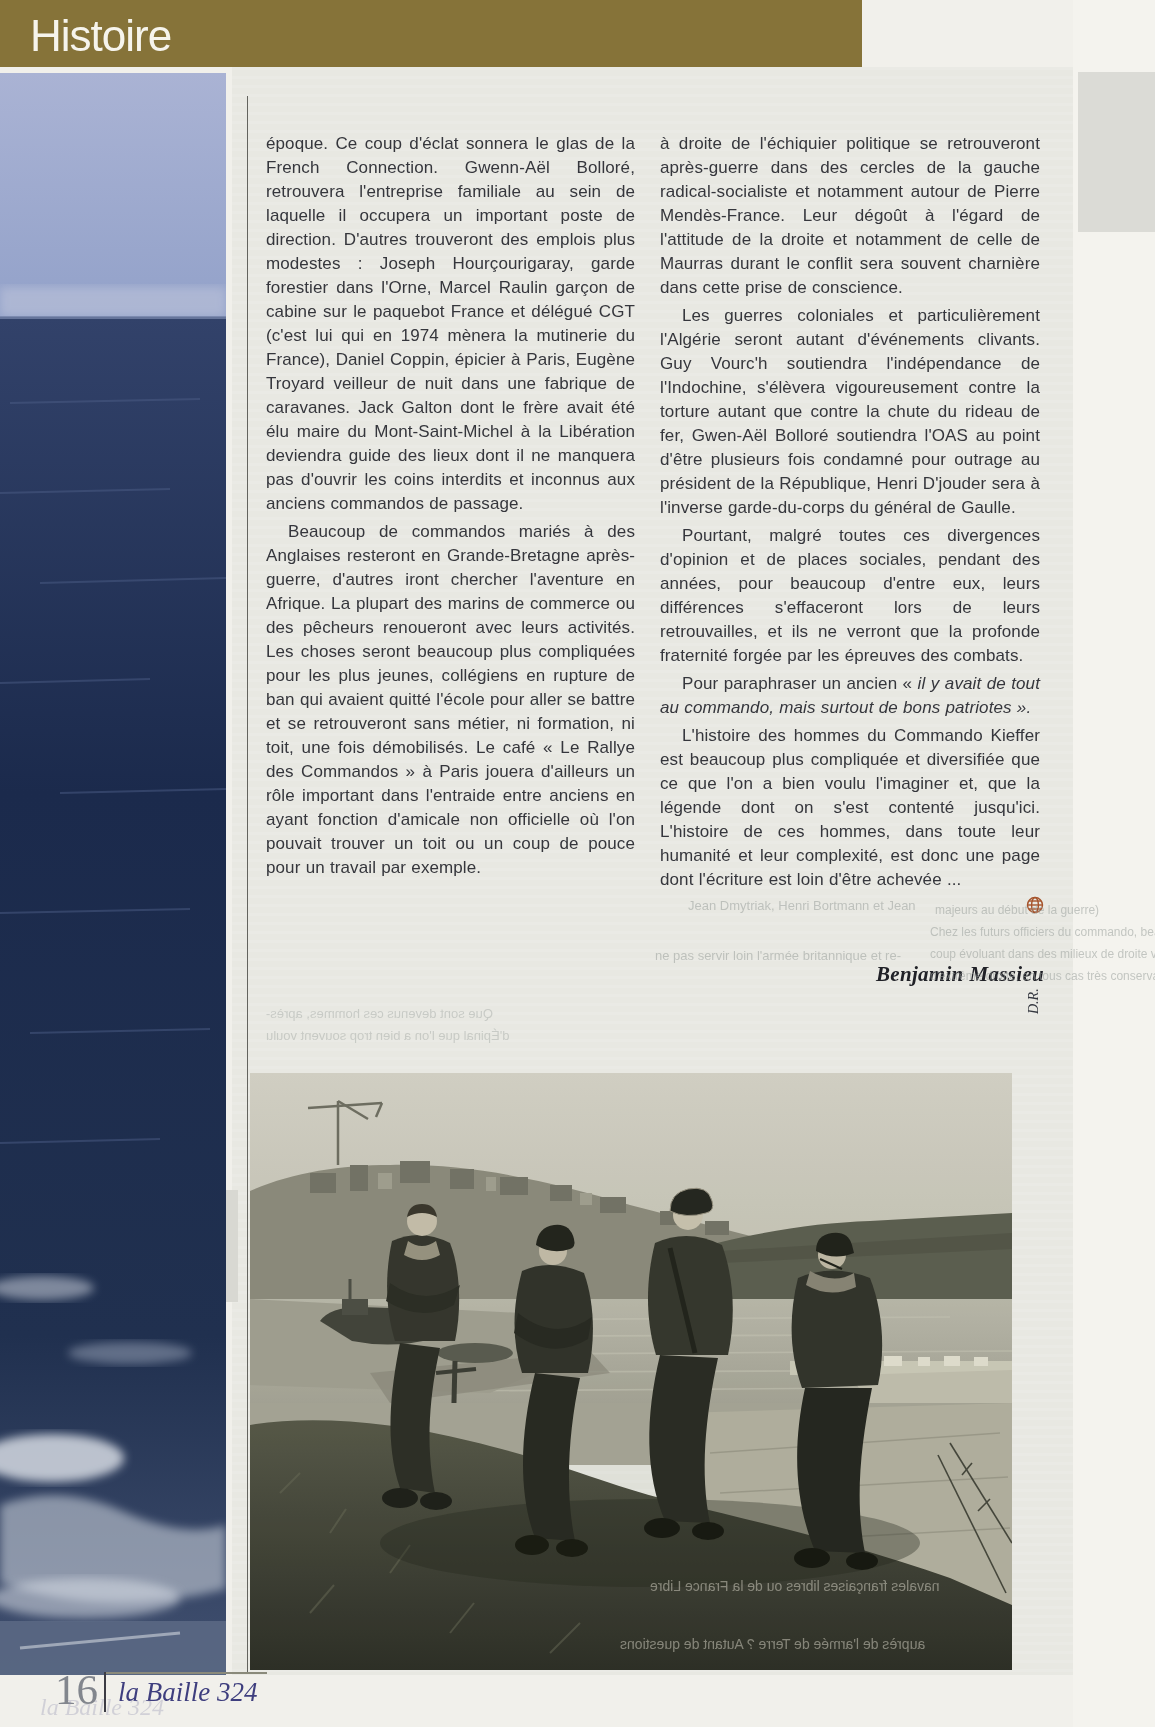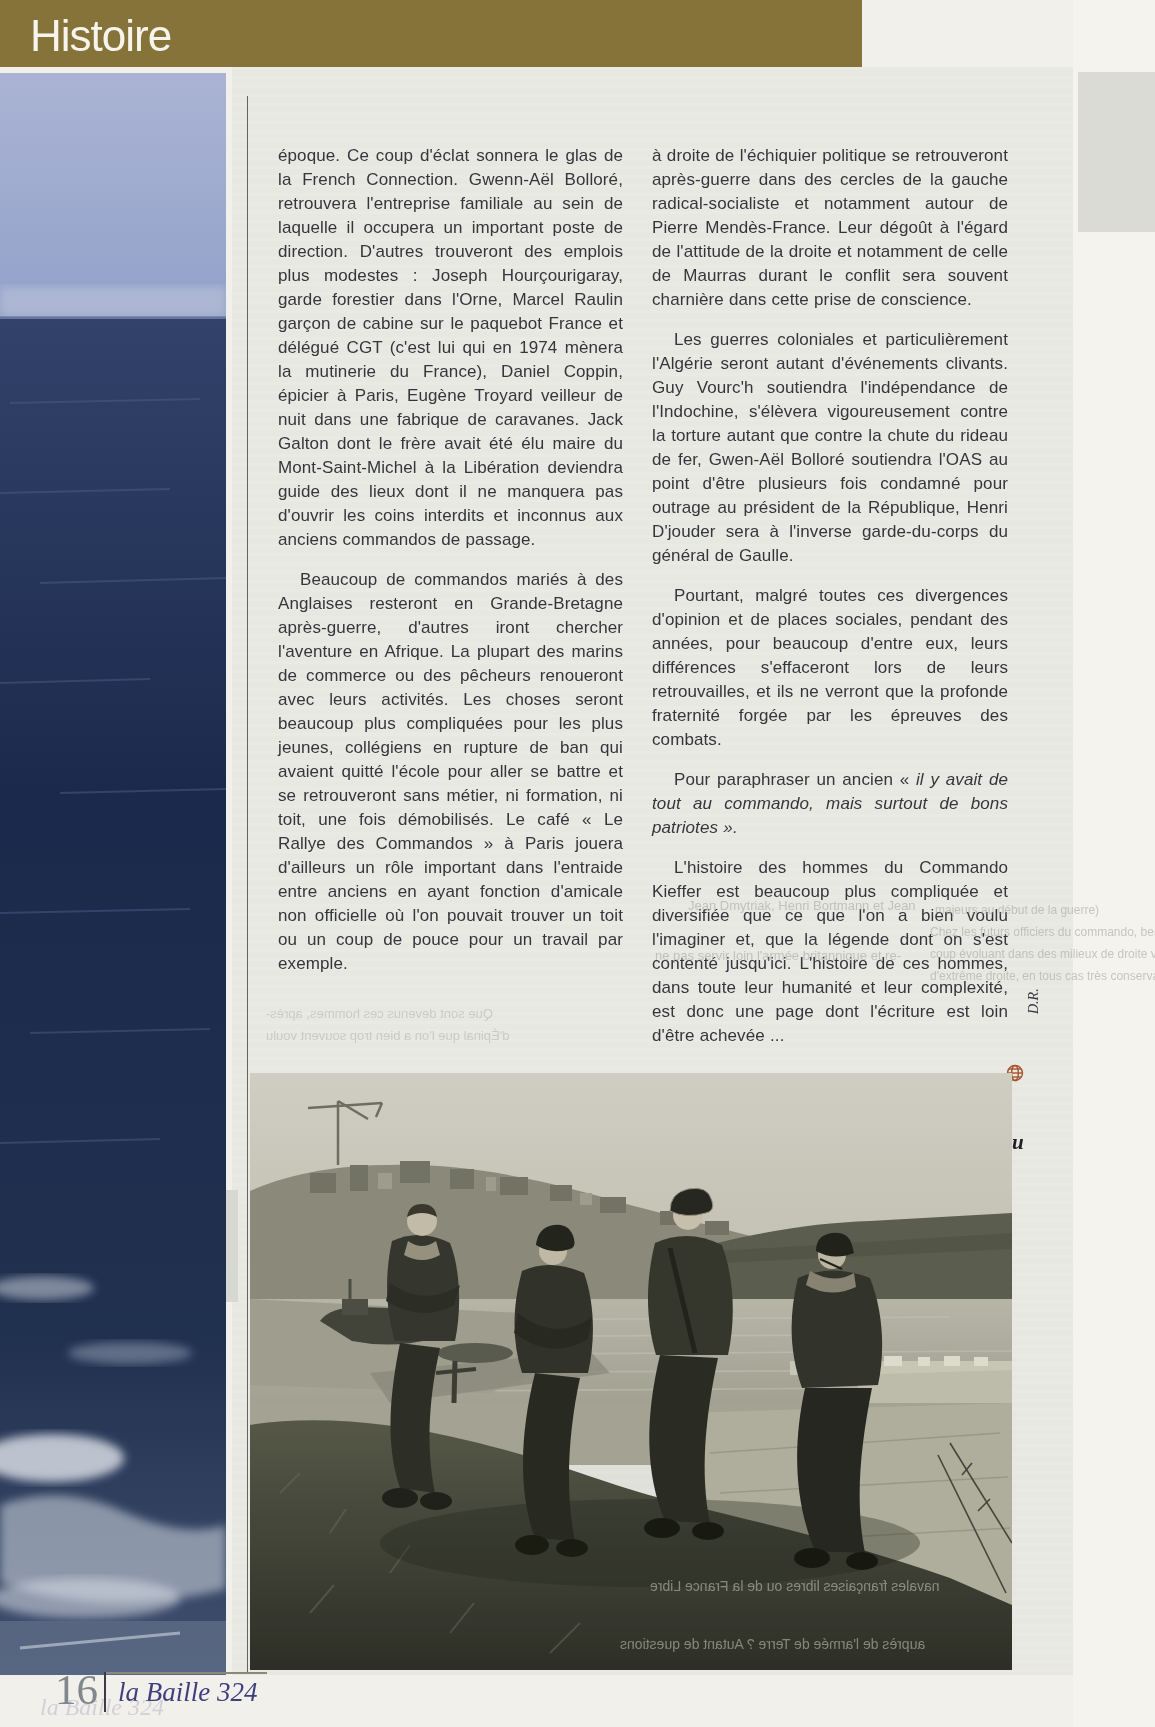--- a/index.html
+++ b/index.html
@@ -16,24 +16,24 @@
   .content-bg{position:absolute;left:232px;top:67px;width:841px;height:1608px;background:#e8e8e2;
       background-image:repeating-linear-gradient(180deg,rgba(255,255,255,.10) 0 3px,rgba(0,0,0,0) 3px 9px);}
   .col-rule{position:absolute;left:247px;top:96px;width:1px;height:1576px;background:#63635e;}
   .side-tab{position:absolute;left:205px;top:1190px;width:33px;height:112px;background:#d8d8d2;}
   
   .sea{position:absolute;left:0;top:73px;width:226px;height:1602px;}
   .sea svg{display:block;width:100%;height:100%;}
   
   .col{position:absolute;top:128px;font-size:17px;line-height:24px;color:#35363c;
        text-align:justify;letter-spacing:.1px;word-spacing:.4px;}
-  .col p{margin:16px;text-indent:22px;}
+  .col p{margin:4px;text-indent:22px;}
   .col p.flush{text-indent:0;}
   .col-left{left:262px;width:377px;}
-  .col-right{left:636px;width:388px;}
+  .col-right{left:656px;width:388px;}
   .quote-em{font-style:italic;}
   .end-mark{text-align:right;margin-top:2px;height:20px;}
   .end-mark svg{display:inline-block;vertical-align:top;}
   .author{margin-top:46px;text-align:right;font-family:"Liberation Serif",serif;
           font-style:italic;font-weight:bold;font-size:21px;color:#202127;letter-spacing:.3px;}
   
   .caption{position:absolute;left:262px;top:1040px;font-family:"Liberation Serif",serif;
            font-style:italic;font-size:19px;color:#3b3374;letter-spacing:.2px;}
   figure.photo{position:absolute;left:250px;top:1073px;width:762px;height:597px;margin:0;}
   figure.photo svg{display:block;width:100%;height:100%;}

